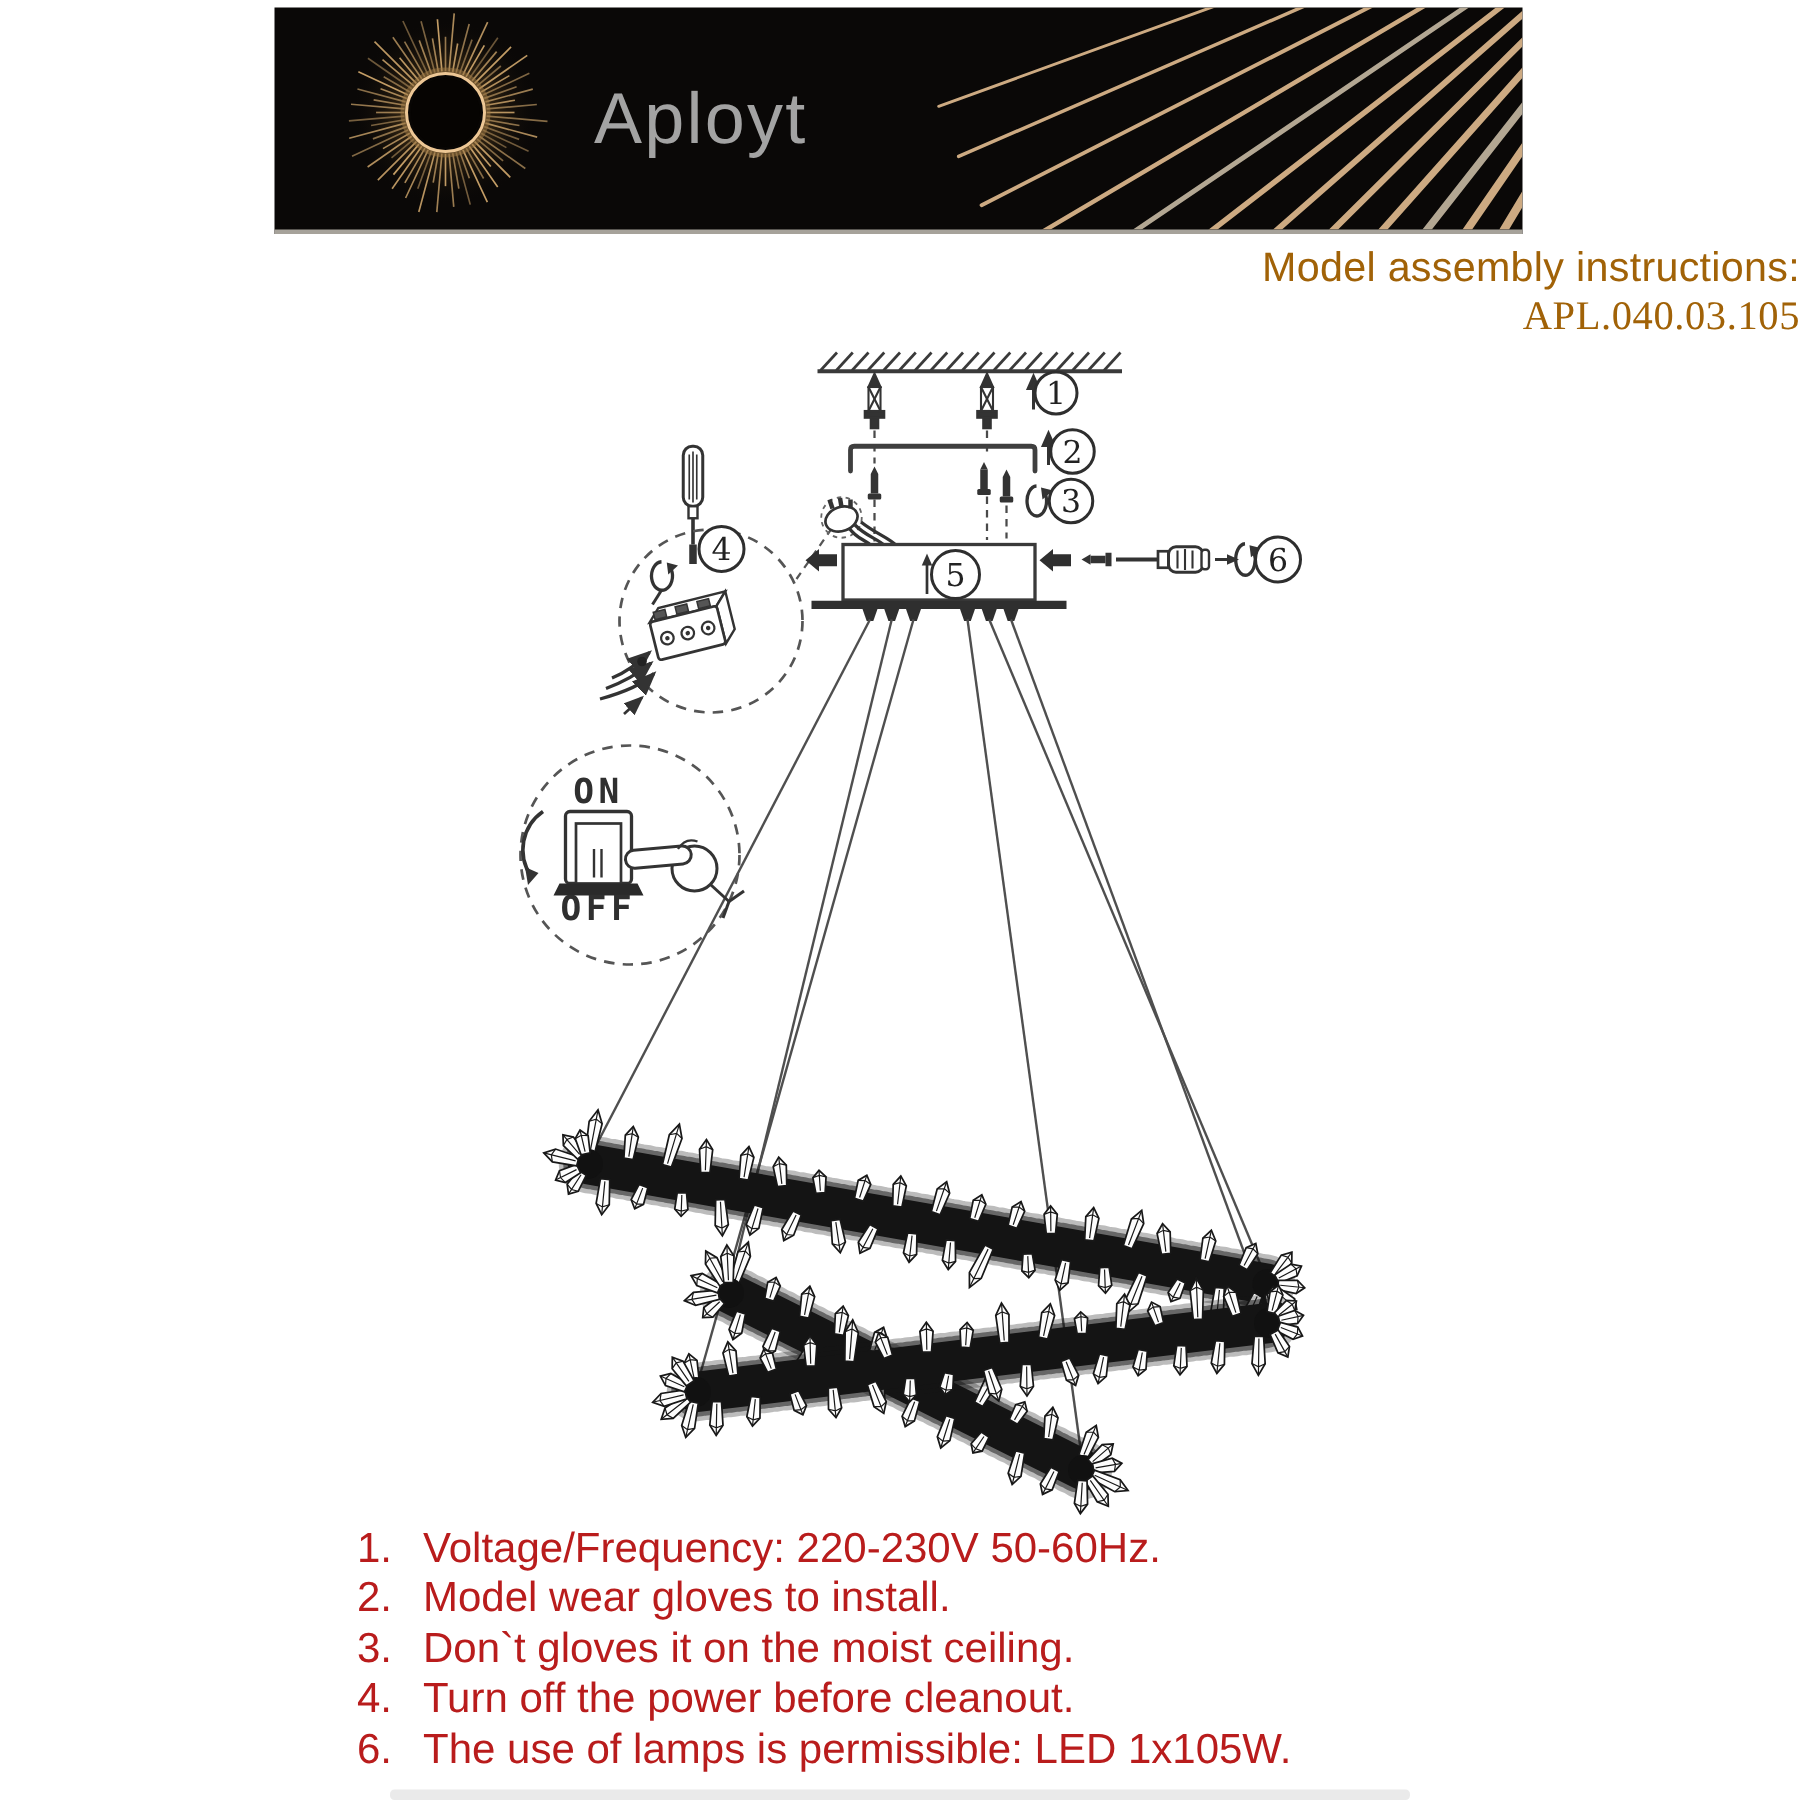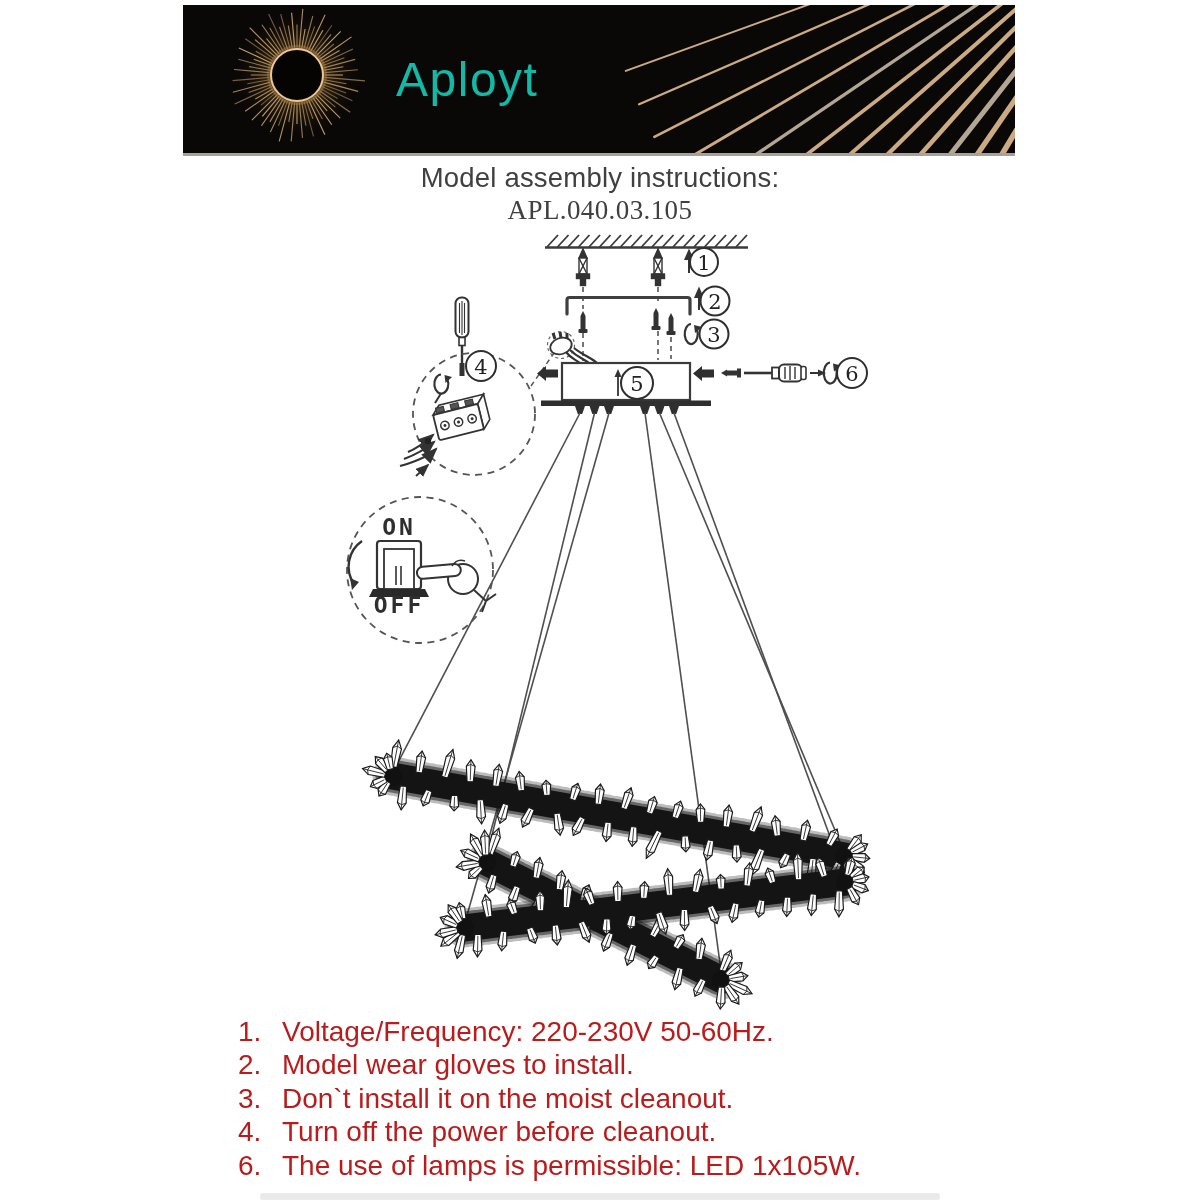--- a/index.html
+++ b/index.html
@@ -11,25 +11,25 @@
 
   
   .banner{
     position:absolute;left:183px;top:5px;width:832px;height:148px;
     background:#0a0807;border-bottom:3px solid #a6a29a;
   }
   .banner svg{position:absolute;left:0;top:0;}
   .brand{
     position:absolute;left:213px;top:0;height:100%;
     display:flex;align-items:center;
-    color:#14b8a6;font-size:48px;font-weight:400;letter-spacing:1.5px;
+    color:#a3a3a3;font-size:48px;font-weight:400;letter-spacing:1.5px;
   }
 
   
-  .title-block{position:absolute;left:0;top:162px;width:100%;text-align:center;color:#404040;}
+  .title-block{position:absolute;left:0;top:162px;width:100%;text-align:right;color:#a16207;}
   .title{font-size:27.5px;letter-spacing:.2px;}
   .model{font-size:27px;margin-top:1px;letter-spacing:.4px;font-family:Liberation Serif, serif;}
 
   
   #diagram{position:absolute;left:0;top:0;width:1200px;height:1200px;}
   .stepnum circle{fill:#fff;stroke:#2e2e2e;stroke-width:2;}
   .stepnum text{
     font-family:"DejaVu Serif",serif;font-size:21px;fill:#222;
     text-anchor:middle;
   }
@@ -653,19 +653,19 @@
         <path d="M0,-3.1 L11.9,-4.4 L17.0,0 L11.9,4.4 L0,3.1 Z" transform="translate(852.5,884.5) rotate(21.2)" fill="#fdfdfd" stroke="#181818" stroke-width="1.15"></path>
         <path d="M1.5,0 L17.0,0 M11.9,-4.4 L13.3,0 L11.9,4.4" transform="translate(852.5,884.5) rotate(21.2)" fill="none" stroke="#181818" stroke-width="0.8"></path>
         <path d="M0,-3.1 L13.3,-4.4 L19.0,0 L13.3,4.4 L0,3.1 Z" transform="translate(849.4,888.1) rotate(61.2)" fill="#fdfdfd" stroke="#181818" stroke-width="1.15"></path>
         <path d="M1.5,0 L19.0,0 M13.3,-4.4 L14.8,0 L13.3,4.4" transform="translate(849.4,888.1) rotate(61.2)" fill="none" stroke="#181818" stroke-width="0.8"></path>
       </g>
   </svg>
 
   <ol class="instructions">
     <li><span class="n">1.</span><span class="t">Voltage/Frequency: 220-230V 50-60Hz.</span></li>
     <li><span class="n">2.</span><span class="t">Model wear gloves to install.</span></li>
-    <li><span class="n">3.</span><span class="t">Don`t install it on the moist cleanout.</span></li>
+    <li><span class="n">3.</span><span class="t">Don`t gloves it on the moist ceiling.</span></li>
     <li><span class="n">4.</span><span class="t">Turn off the power before cleanout.</span></li>
     <li><span class="n">6.</span><span class="t">The use of lamps is permissible: LED 1x105W.</span></li>
   </ol>
 
   <div class="bottom-smudge"></div>
 </div>
 
 </body></html>

